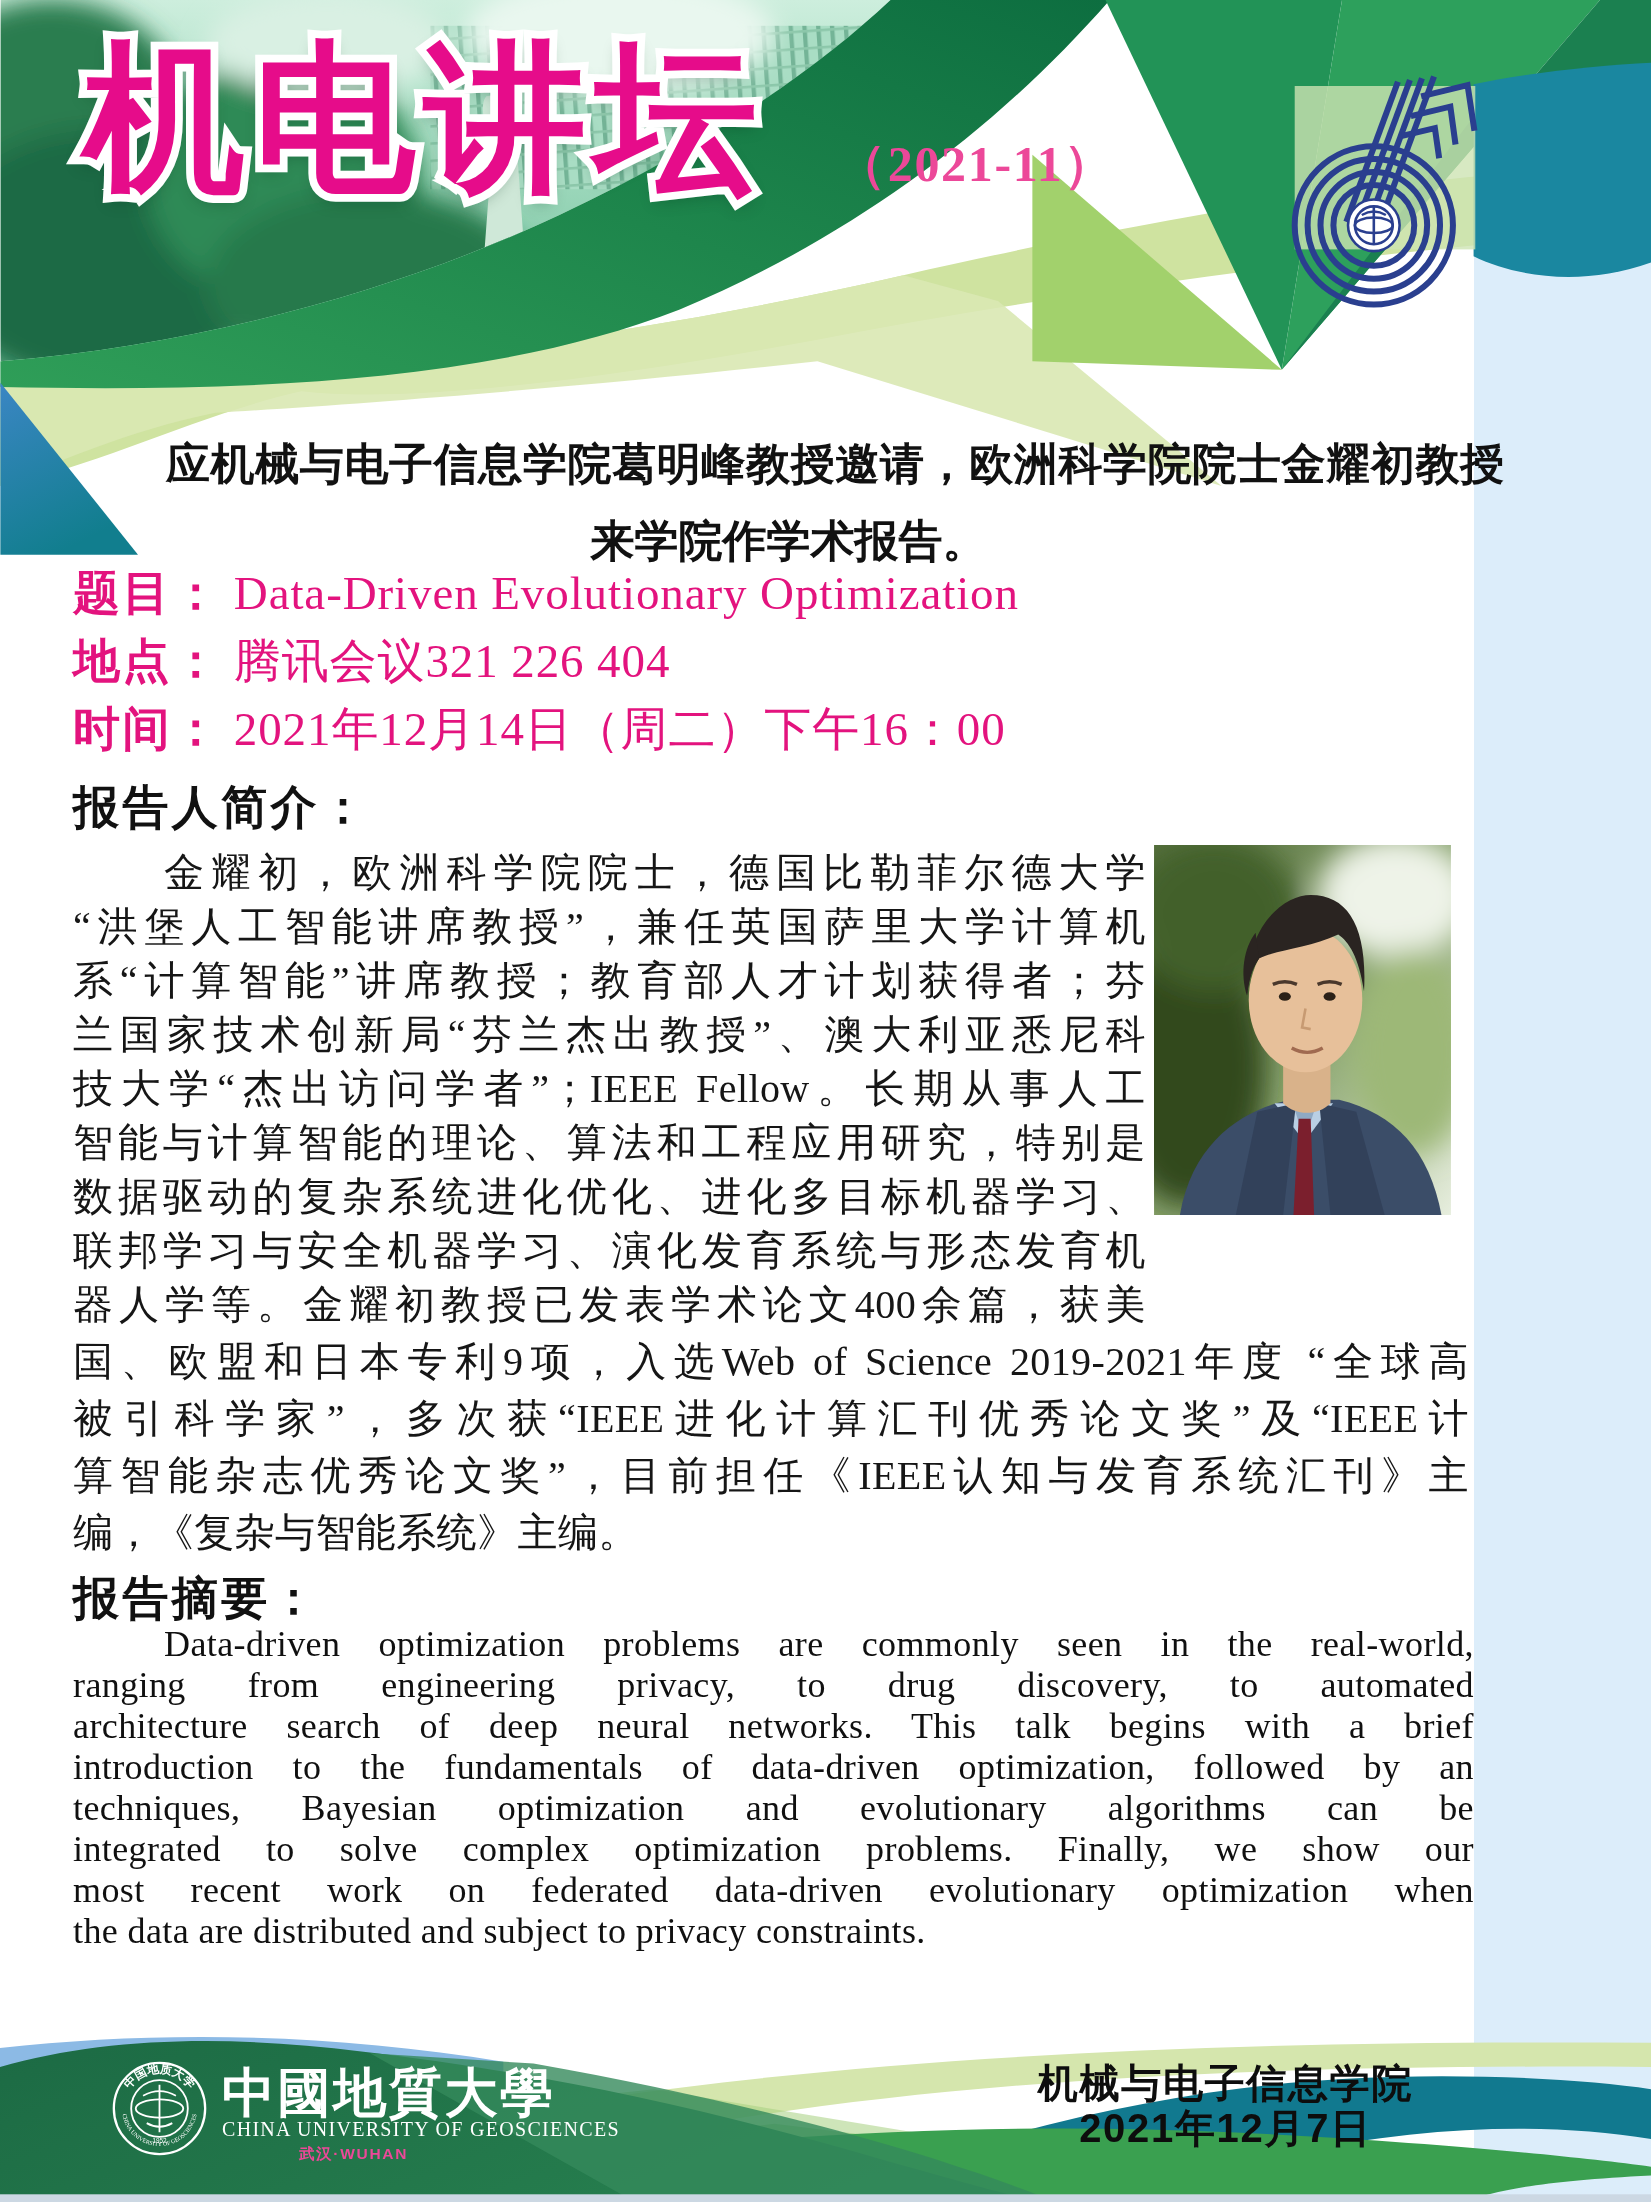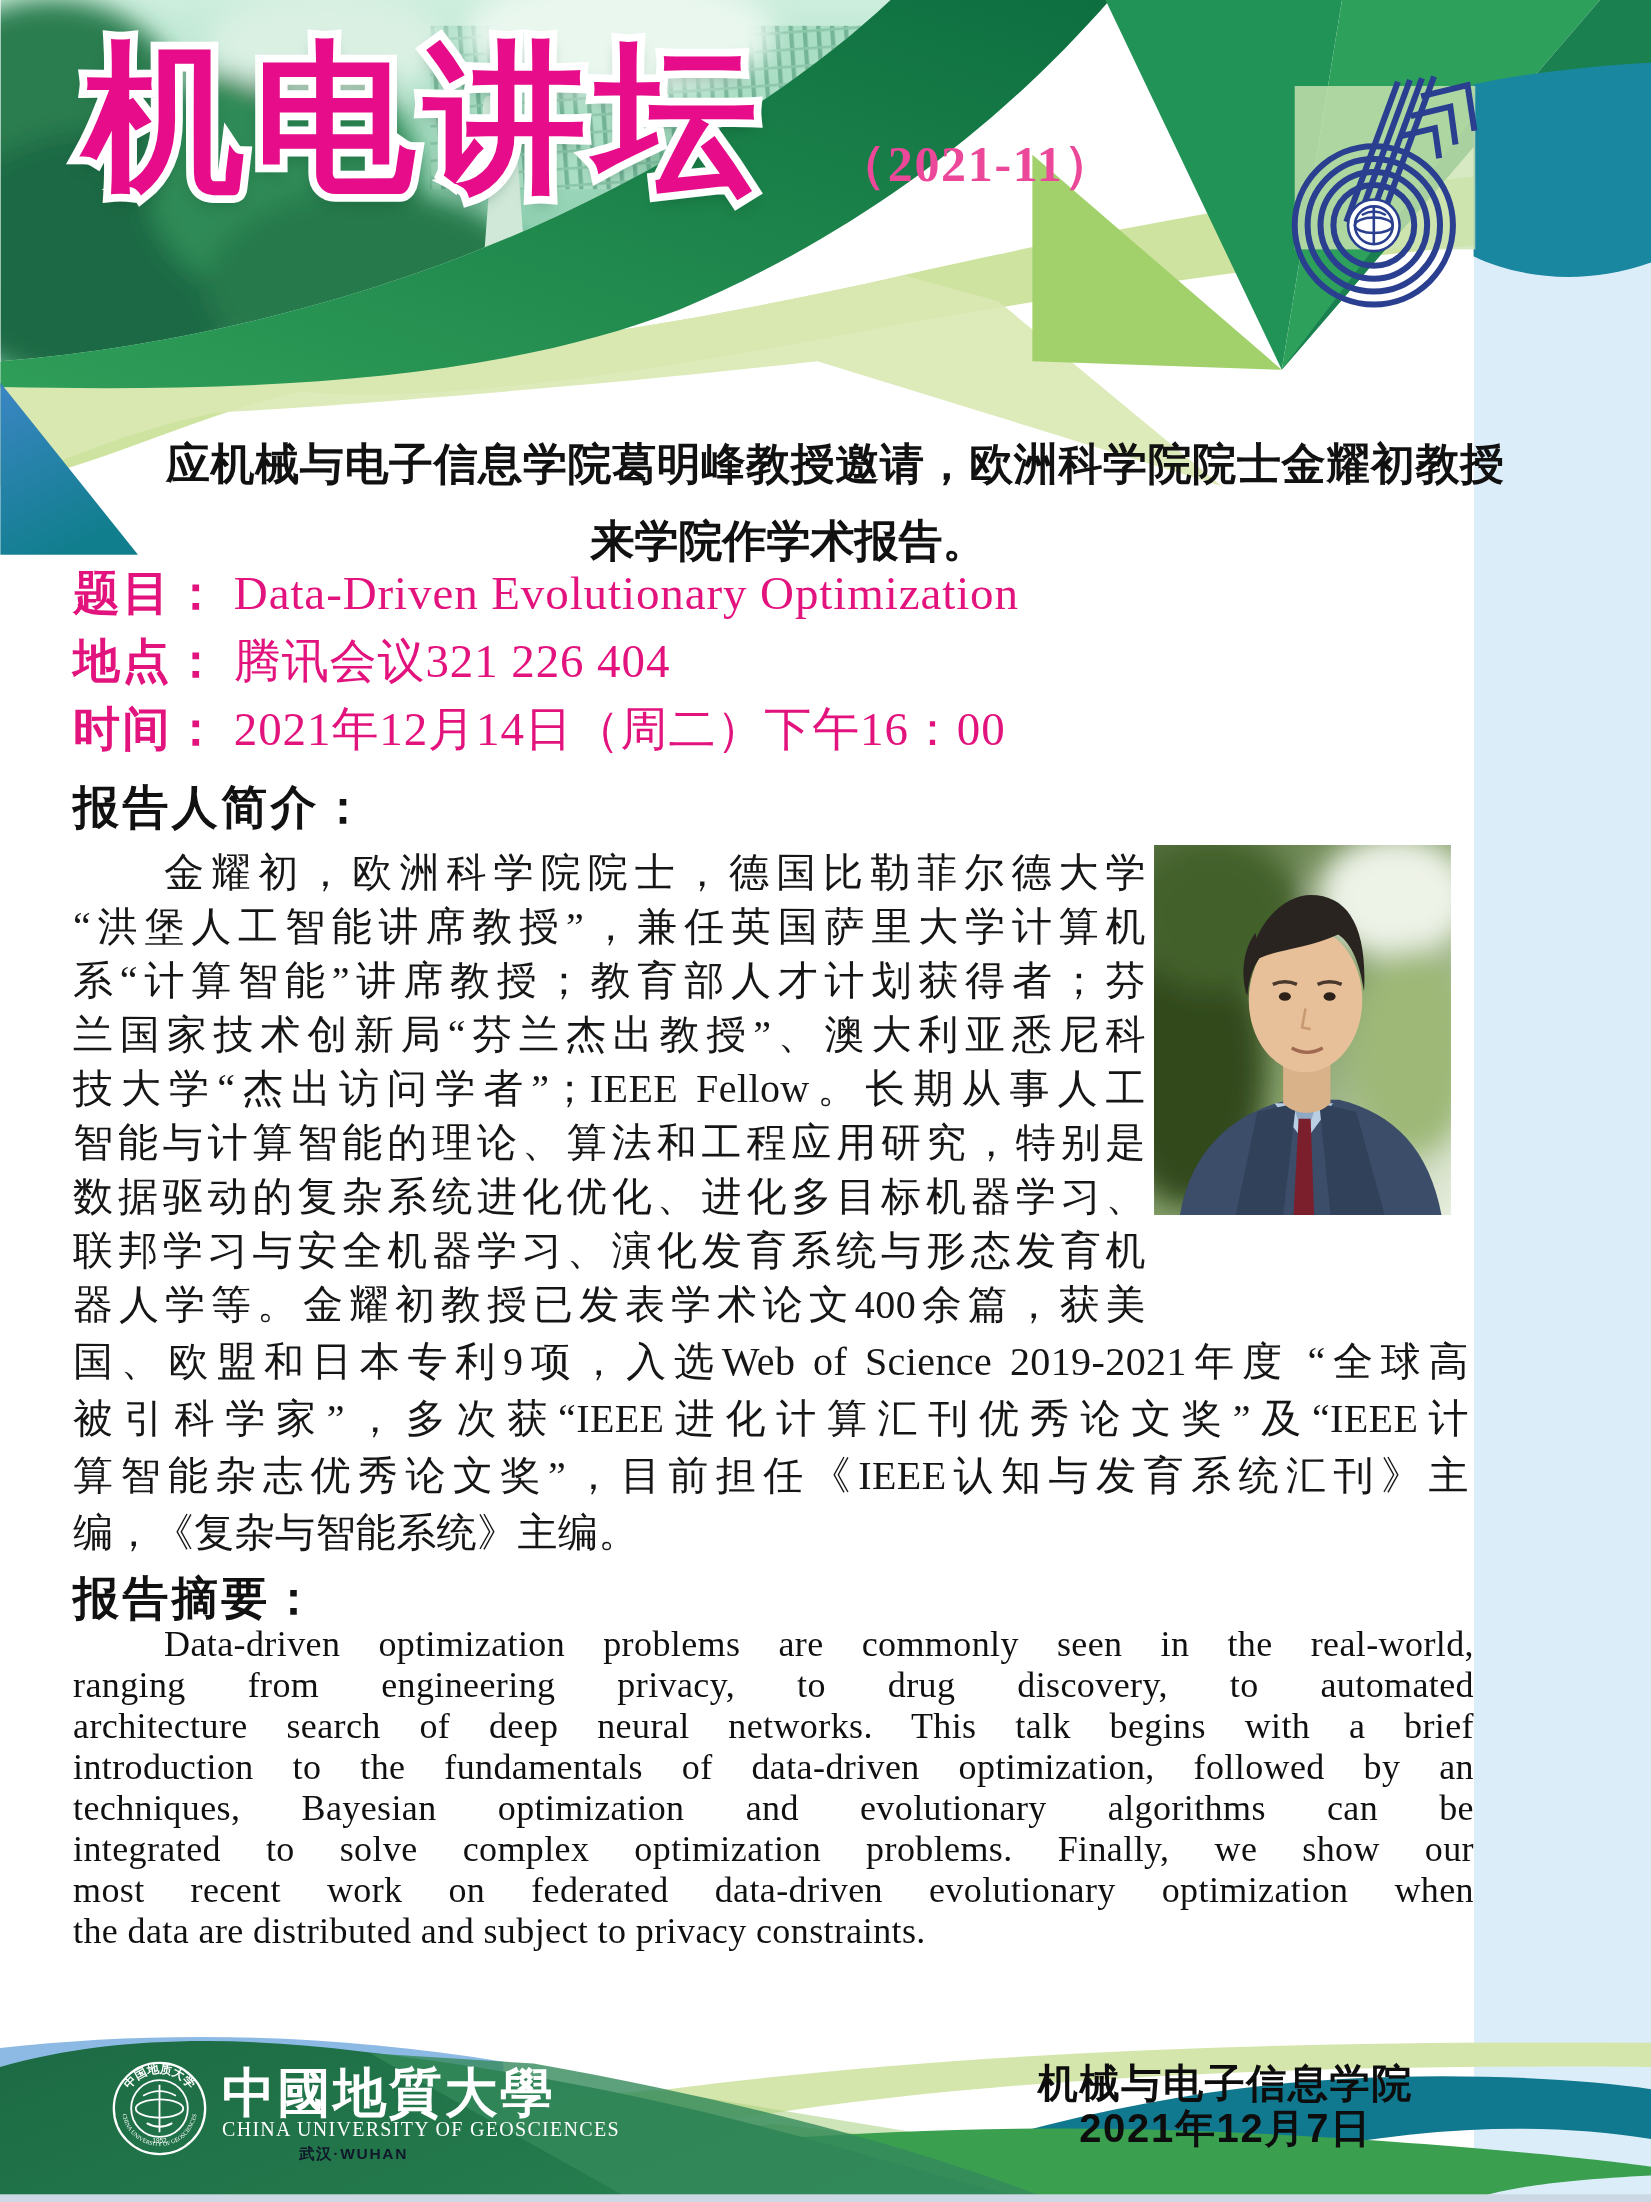--- a/index.html
+++ b/index.html
@@ -43,21 +43,21 @@
             font-family:"Liberation Serif","DejaVu Serif",serif;}
   
   .photo{left:1154px;top:845px;width:297px;height:370px;}
   
   .footer-svg{left:0;top:2029px;}
   .cug{left:112px;top:2061px;width:95px;height:95px;}
   .cal-cn{left:222px;top:2058px;width:275px;text-align:right;color:#fff;white-space:nowrap;
           font-family:"Liberation Serif","DejaVu Serif",serif;font-weight:700;font-size:53px;letter-spacing:2.6px;}
   .cal-en{left:222px;top:2118px;width:275px;color:#fff;white-space:nowrap;
           font-family:"Liberation Serif","DejaVu Serif",serif;font-size:20px;letter-spacing:1.3px;}
-  .cal-city{left:222px;top:2144px;width:263px;text-align:center;color:#0f172a;
+  .cal-city{left:222px;top:2144px;width:263px;text-align:center;color:#ec4899;
           font-size:15.5px;font-weight:700;letter-spacing:1.7px;}
   .org-block{left:989px;top:2061px;width:473px;text-align:center;color:#0d0d0d;
           font-weight:700;font-size:40px;line-height:45px;letter-spacing:1.7px;}
 </style>
 </head>
 <body>
 
 <div class="poster">
 
   <div class="abs band-right"></div>

